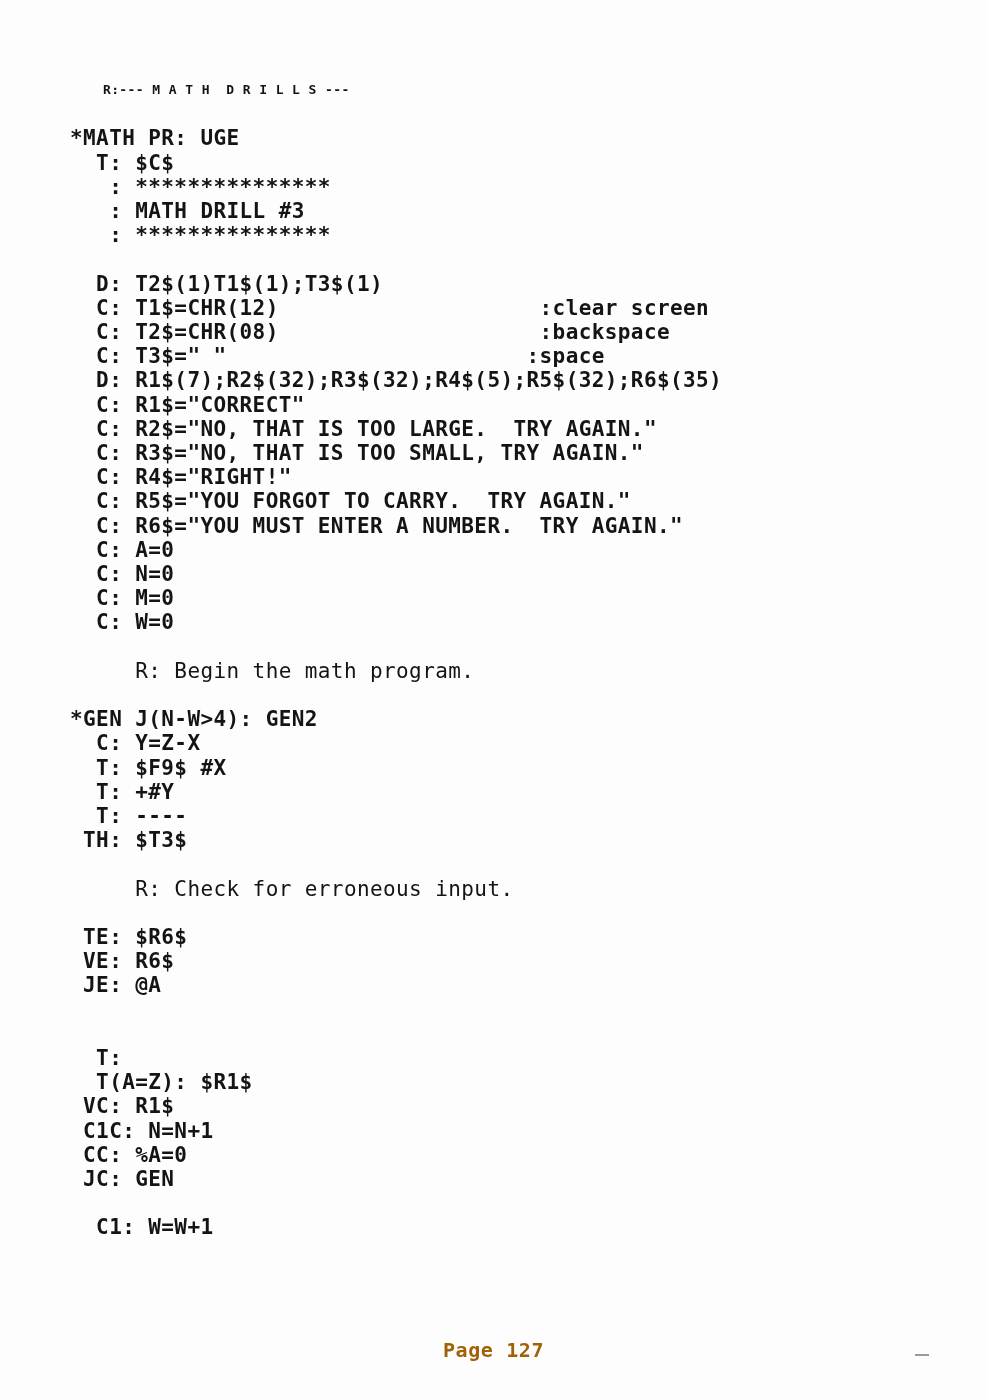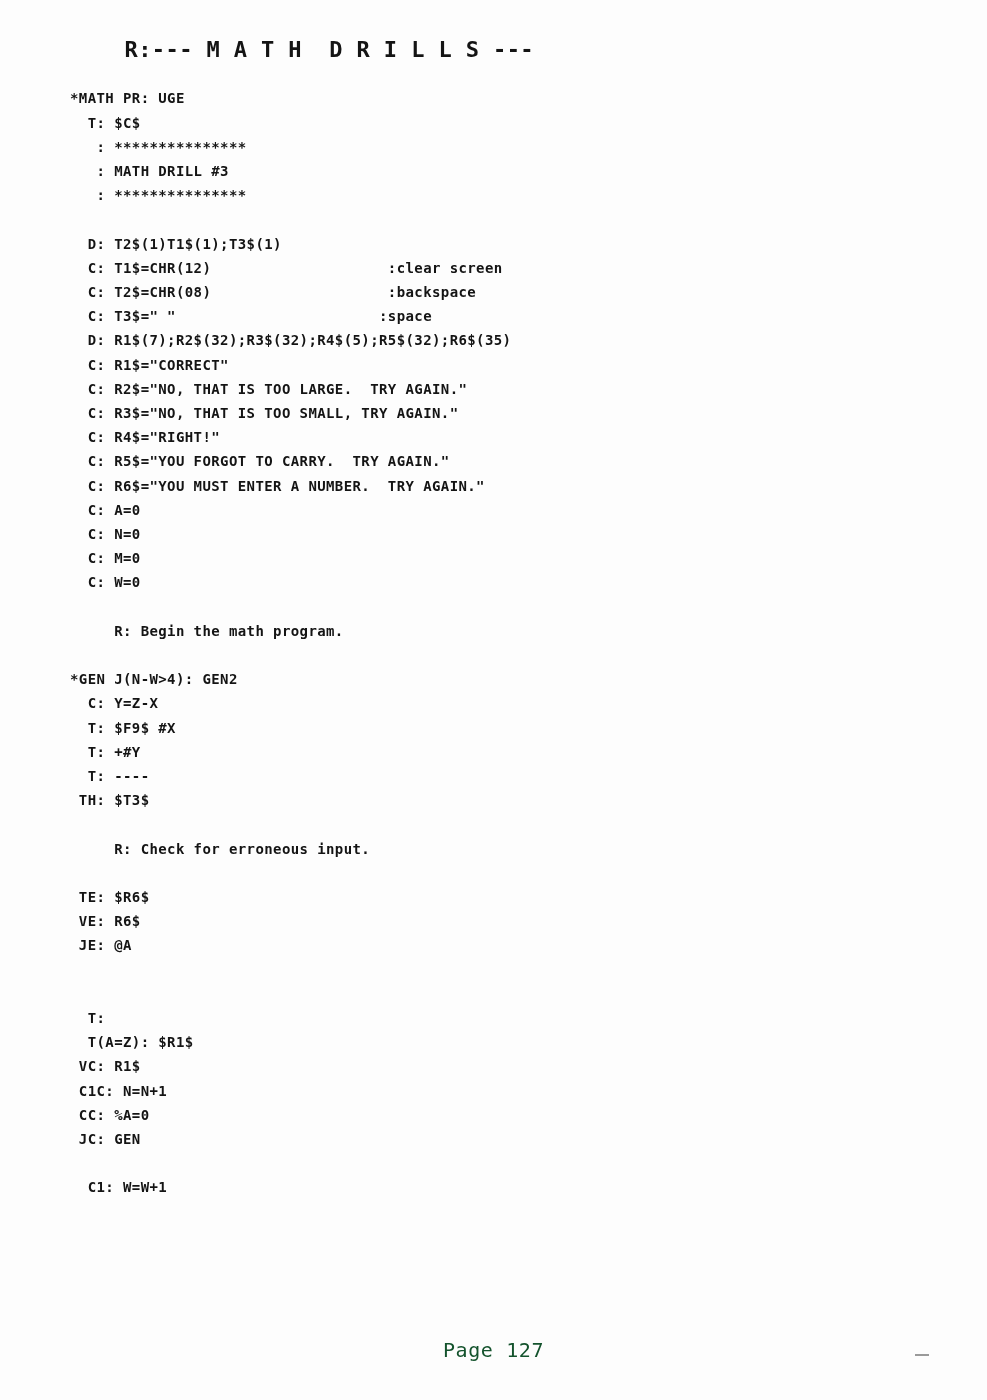--- a/index.html
+++ b/index.html
@@ -21,50 +21,51 @@
     background: #fdfdfd;
   }
   .listing {
     position: absolute;
     left: 70px;
     top: 38px;
     width: 860px;
   }
   .line {
     font-family: "DejaVu Sans Mono", monospace;
-    font-size: 14px;
+    font-size: 21px;
     line-height: 24.2px;
     letter-spacing: 0.4px;
     white-space: pre;
     color: #141414;
     font-weight: 600;
   }
   .line.blank {
     height: 24.2px;
   }
   .line.title {
-    font-size: 22px;
+    font-size: 13px;
     letter-spacing: 0.4px;
+    margin-top: 40px;
   }
   .line.comment {
-    font-weight: 700;
+    font-weight: 400;
   }
   .footer {
     position: absolute;
     left: 0;
     right: 0;
     bottom: 38px;
     text-align: center;
   }
   .footer .pagenum {
     font-family: "DejaVu Sans Mono", monospace;
     font-size: 20px;
     letter-spacing: 0.6px;
-    color: #14532d;
-    font-weight: 400;
+    color: #a16207;
+    font-weight: 700;
   }
   .corner-mark {
     position: absolute;
     right: 58px;
     bottom: 44px;
     width: 14px;
     height: 2px;
     background: #9a9a9a;
   }
 </style>

